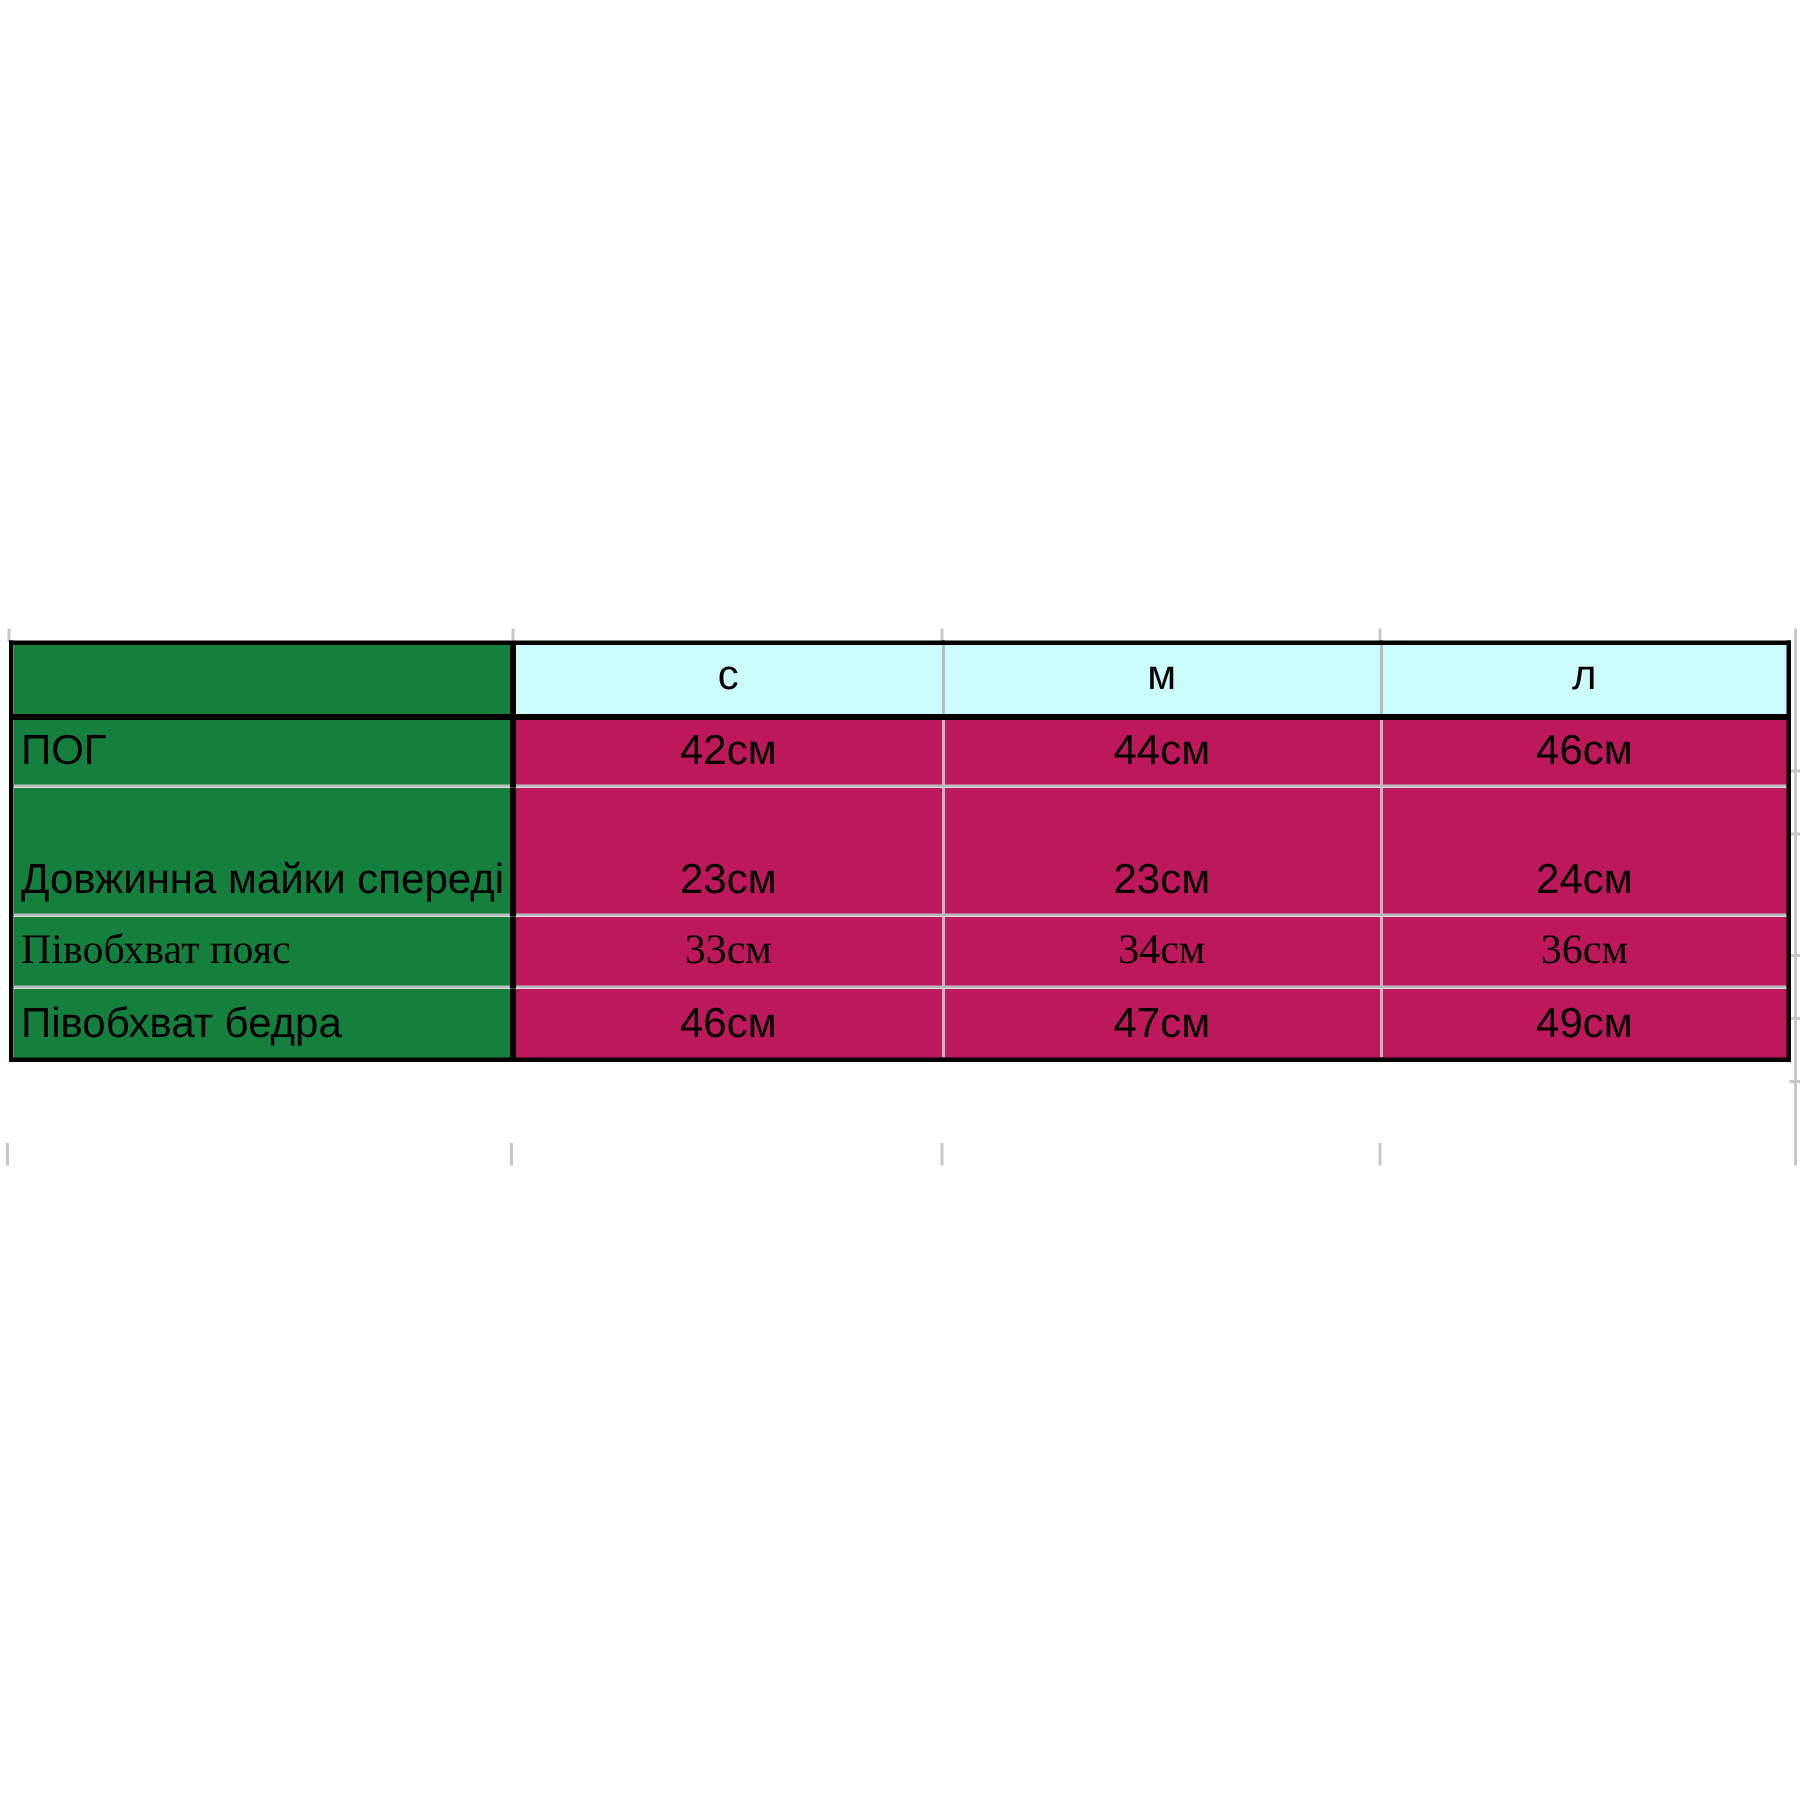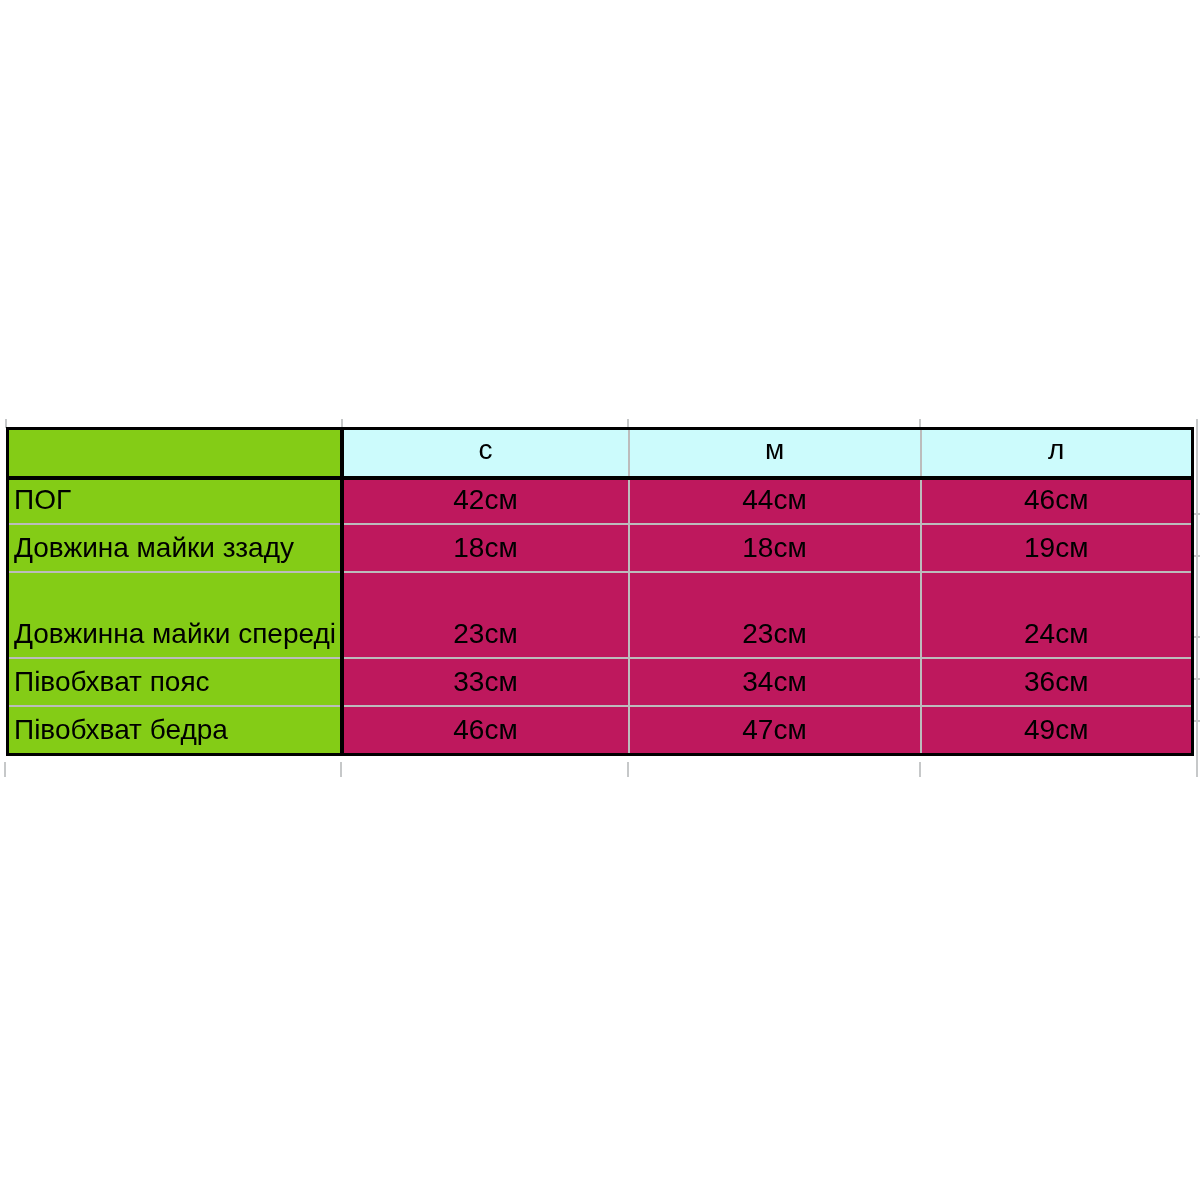--- a/index.html
+++ b/index.html
@@ -37,21 +37,21 @@
   
   table.size-chart thead th {
     background: #ccfbfc;
     border-bottom: 4px solid #000000;
     text-align: center;
     height: 39px;
     padding-bottom: 7px;
   }
   
   table.size-chart .lbl {
-    background: #84cc16;
+    background: #15803d;
     border-right: 4px solid #000000;
     text-align: left;
     padding-left: 5px;
   }
   
   table.size-chart td.val {
     background: #be185d;
     text-align: center;
   }
   
@@ -59,21 +59,21 @@
     border-top: 2px solid #bcbcbc;
   }
   table.size-chart td.val + td.val,
   table.size-chart thead th + th {
     border-left: 2px solid #bcbcbc;
   }
   
   tr.rh1 td { height: 39px; }
   tr.rh2 td { height: 42px; }
   tr.rh3 td { height: 80px; }
-  tr.rh4 td { height: 42px; }
+  tr.rh4 td { height: 42px; font-family: Liberation Serif, serif; }
   tr.rh5 td { height: 42px; }
   tr.rh6 td { height: 40px; }
   
   .gl {
     position: absolute;
     background: #c6c8c9;
   }
   .gl.v { width: 2px; }
   .gl.h { height: 2px; }
 </style>
@@ -115,26 +115,20 @@
         <th>л</th>
       </tr>
     </thead>
     <tbody>
       <tr class="rh1">
         <td class="lbl">ПОГ</td>
         <td class="val">42см</td>
         <td class="val">44см</td>
         <td class="val">46см</td>
       </tr>
-      <tr class="rh2">
-        <td class="lbl">Довжина майки ззаду</td>
-        <td class="val">18см</td>
-        <td class="val">18см</td>
-        <td class="val">19см</td>
-      </tr>
       <tr class="rh3">
         <td class="lbl">Довжинна майки спереді</td>
         <td class="val">23см</td>
         <td class="val">23см</td>
         <td class="val">24см</td>
       </tr>
       <tr class="rh4">
         <td class="lbl">Півобхват пояс</td>
         <td class="val">33см</td>
         <td class="val">34см</td>

